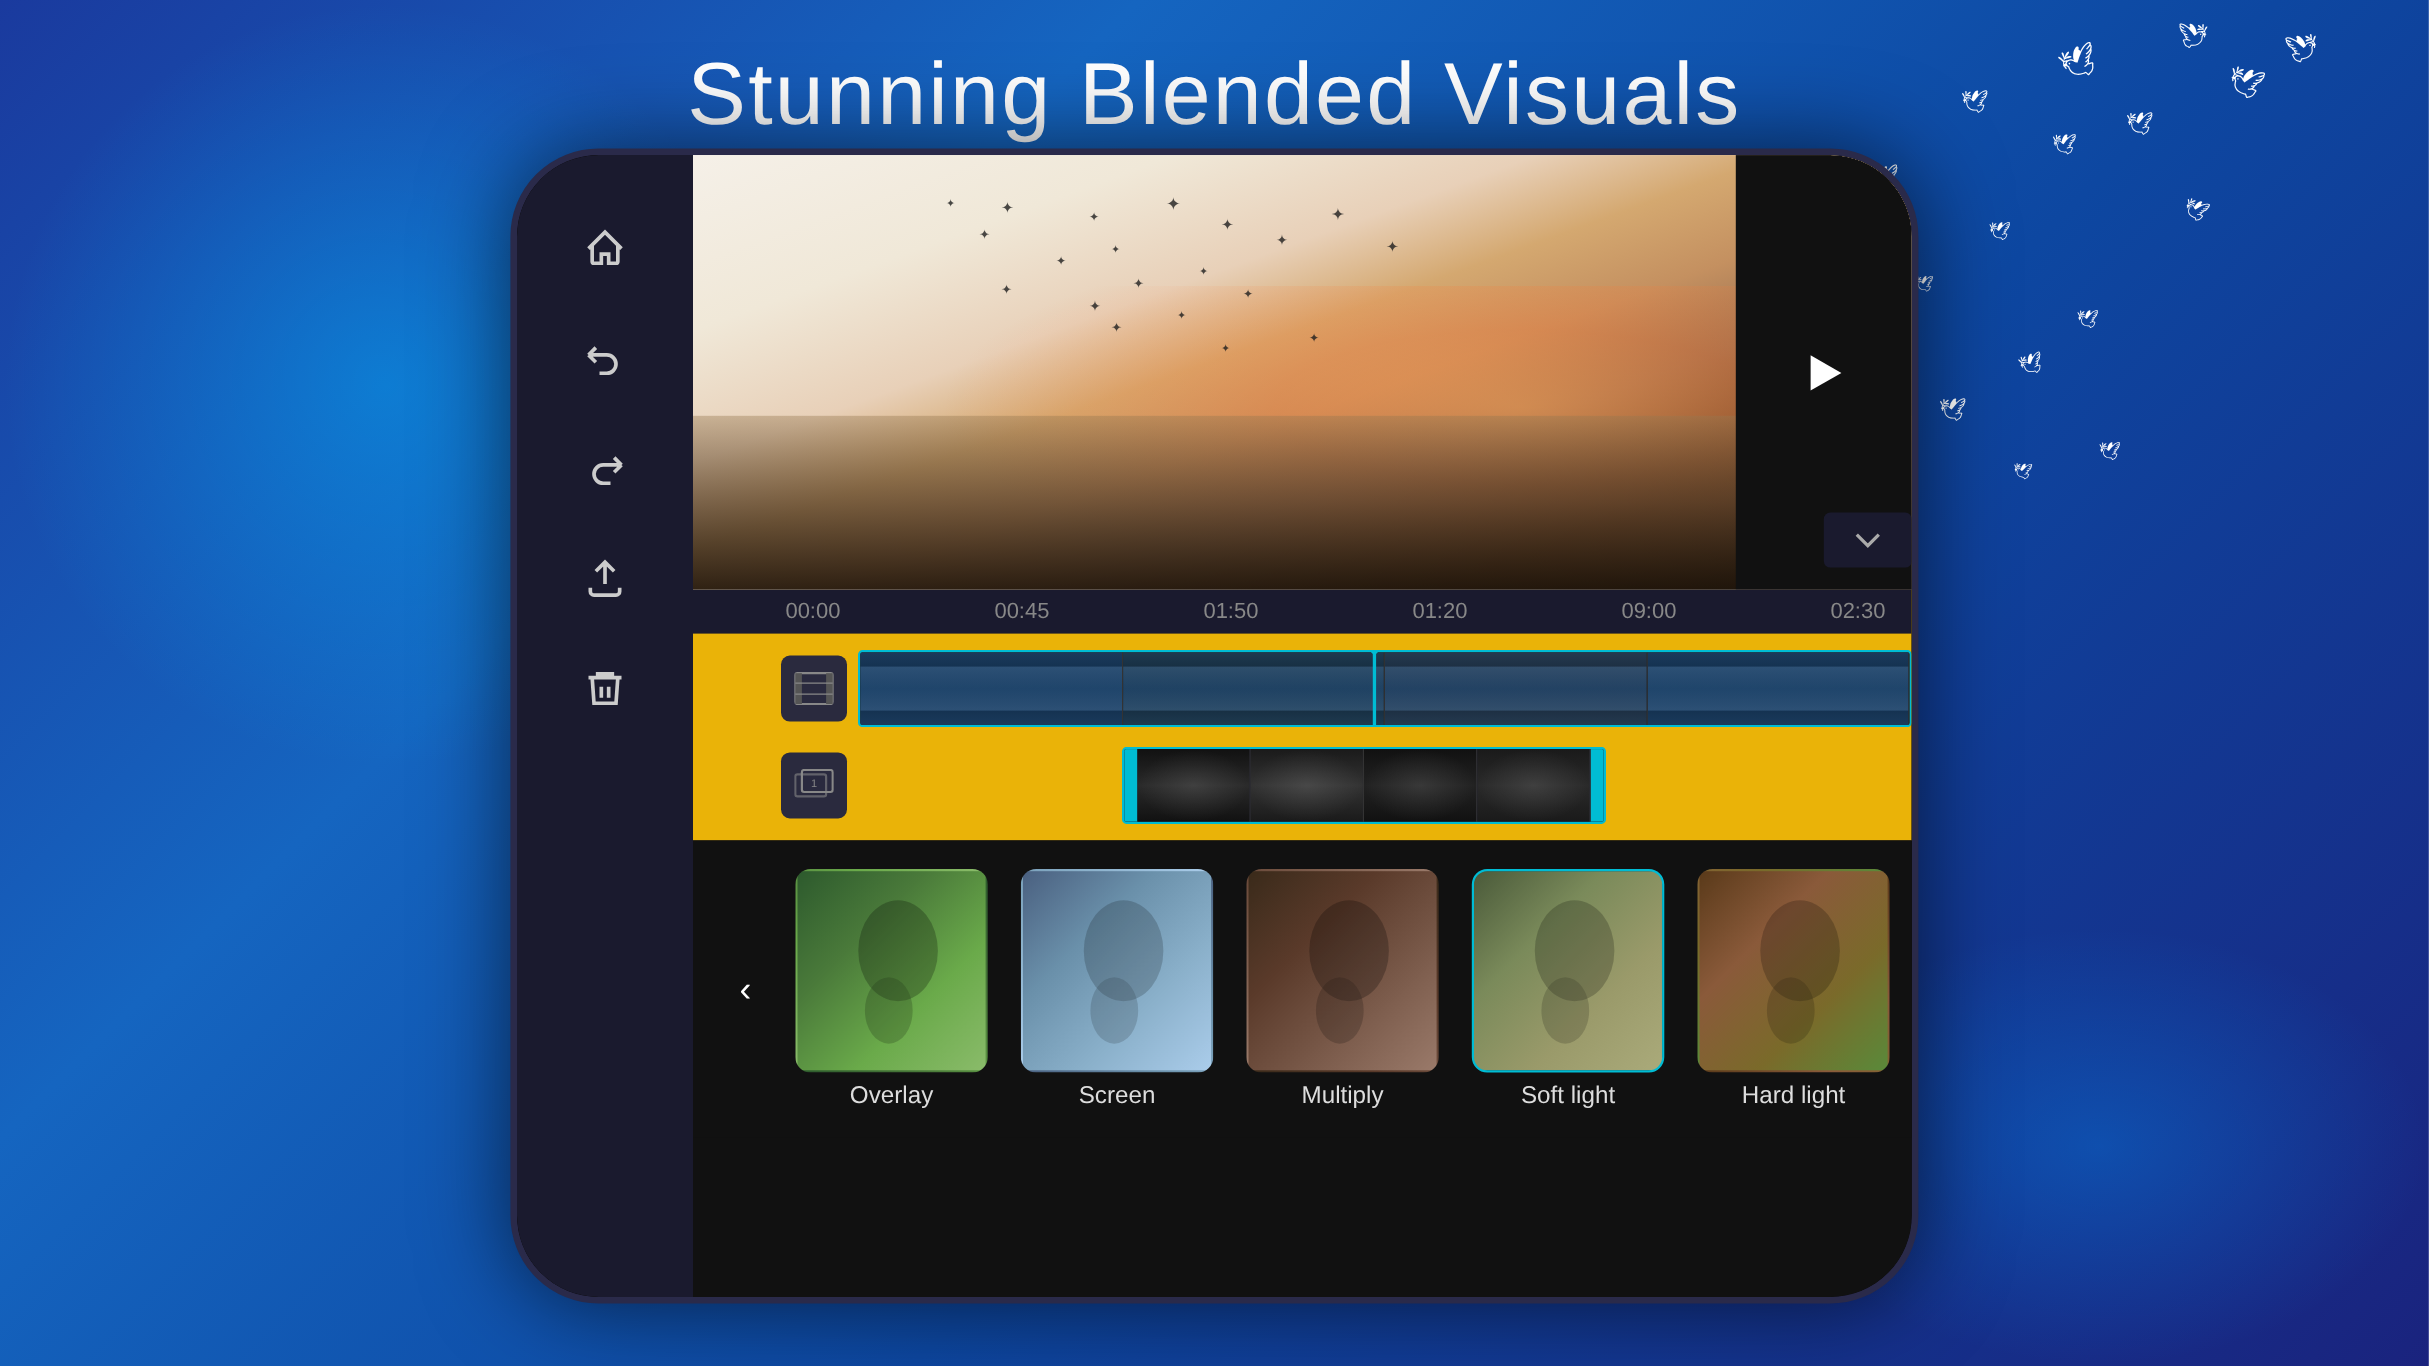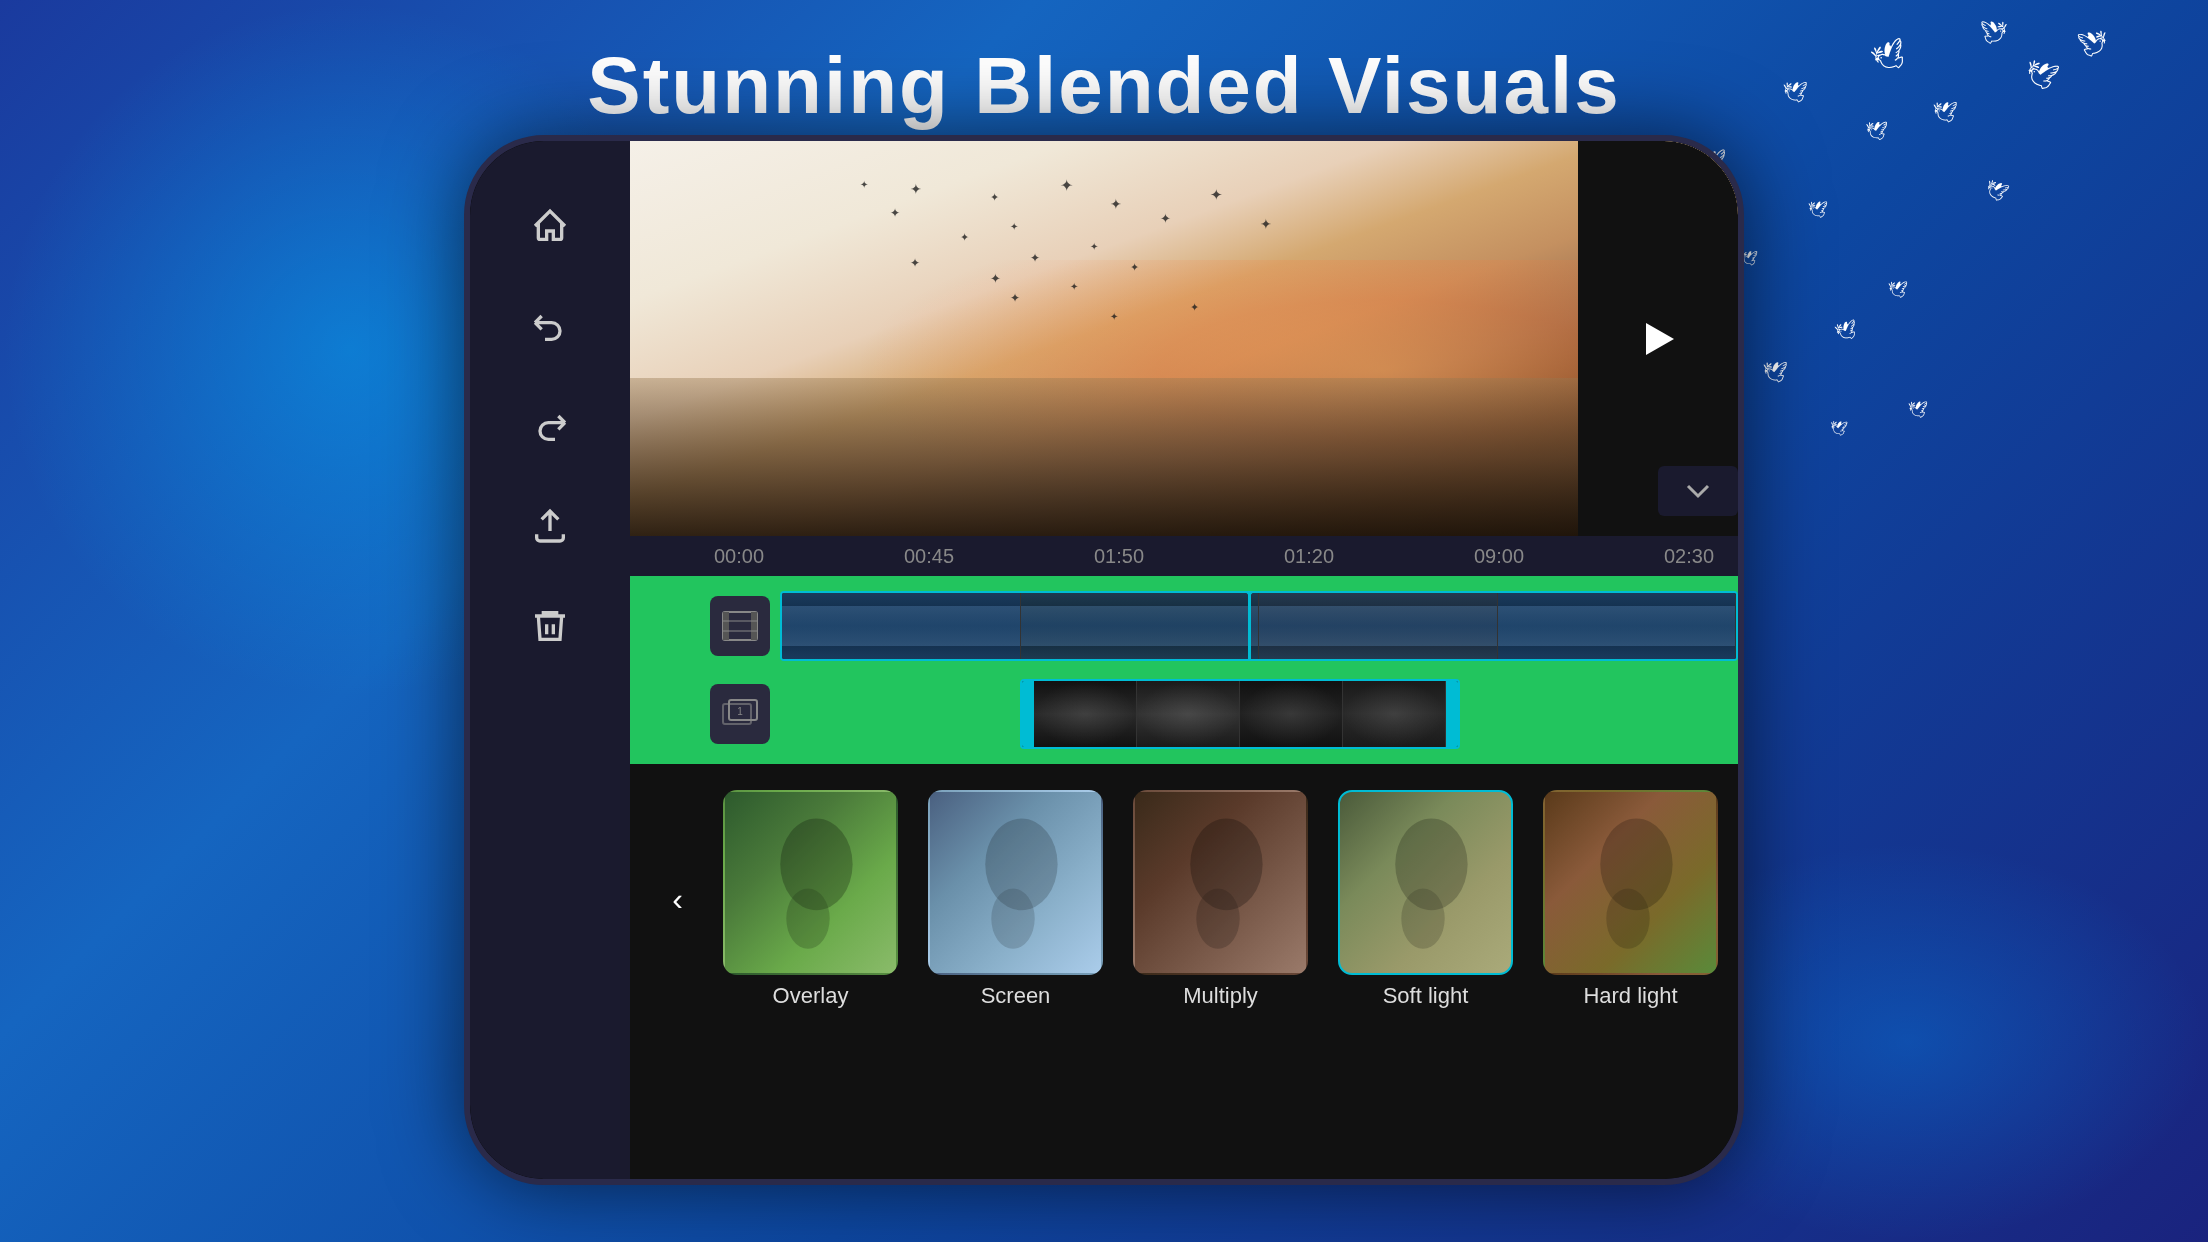--- a/index.html
+++ b/index.html
@@ -28,21 +28,21 @@
     }
 
     
     .page-title {
       position: absolute;
       top: 40px;
       left: 50%;
       transform: translateX(-50%);
       color: white;
       font-size: 80px;
-      font-weight: 700;
+      font-weight: 400;
       letter-spacing: 2px;
       white-space: nowrap;
       text-align: center;
       z-index: 10;
     }
 
     
     .birds-container {
       position: absolute;
       top: 0; right: 0;
@@ -181,21 +181,21 @@
       align-items: center;
       justify-content: center;
       color: #aaa;
       font-size: 28px;
       cursor: pointer;
       border-radius: 6px;
     }
 
     
     .timeline-area {
-      background: #22c55e;
+      background: #eab308;
       padding: 0;
       flex: 0 0 auto;
     }
 
     .timeline-ruler {
       height: 40px;
       background: #1a1a2e;
       display: flex;
       align-items: center;
       padding-left: 80px;

